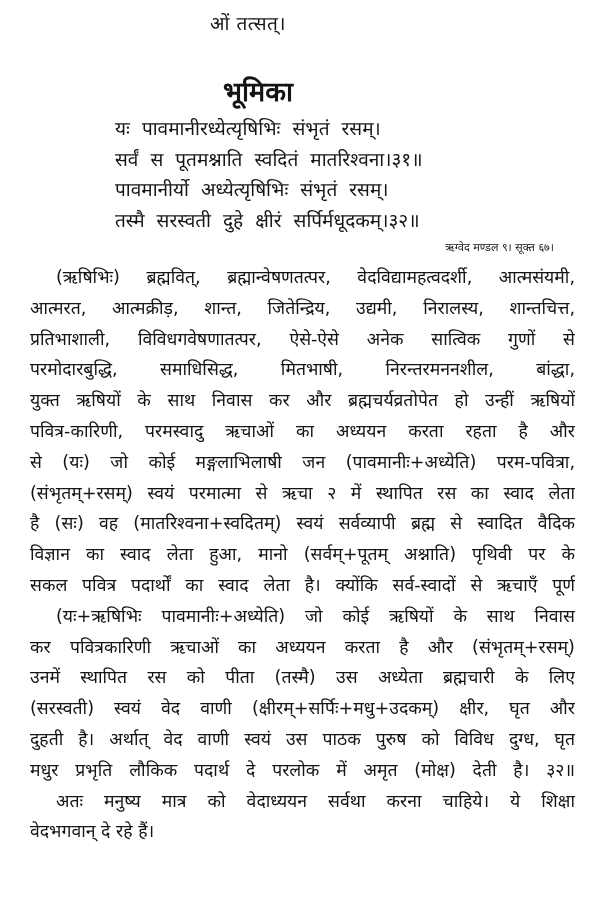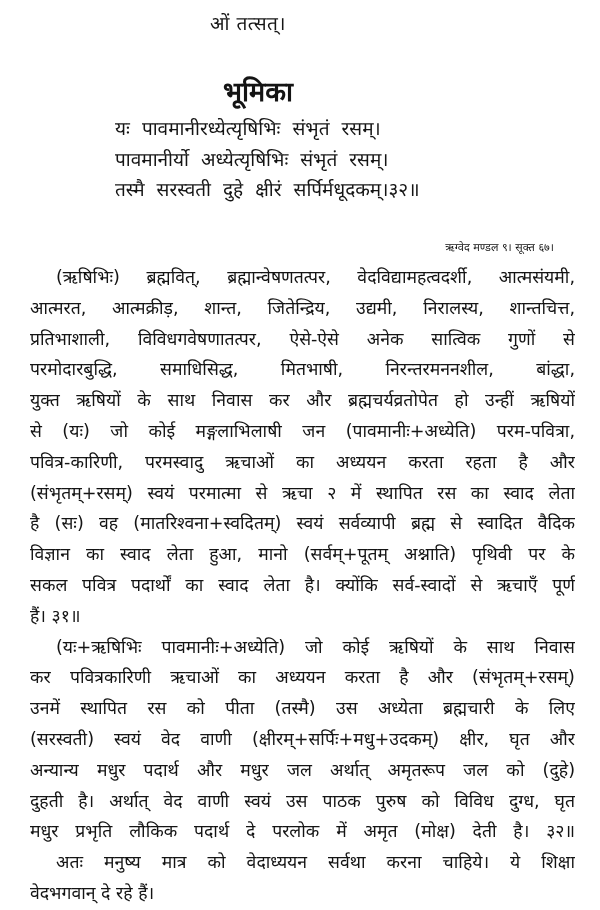--- a/index.html
+++ b/index.html
@@ -87,49 +87,48 @@
 <body>
 
 <div class="page">
 
   <div class="invocation">ओं तत्सत्।</div>
 
   <div class="title">भूमिका</div>
 
   <div class="verses">
     <div class="verse-line">यः पावमानीरध्येत्यृषिभिः संभृतं रसम्।</div>
+    <div class="verse-line">सर्वं स पूतमश्नाति स्वदितं मातरिश्वना।३१॥</div>
     <div class="verse-line">पावमानीर्यो अध्येत्यृषिभिः संभृतं रसम्।</div>
     <div class="verse-line">तस्मै सरस्वती दुहे क्षीरं सर्पिर्मधूदकम्।३२॥</div>
   </div>
 
   <div class="citation">ऋग्वेद मण्डल ९। सूक्त ६७।</div>
 
   <div class="commentary">
 
     <div class="para">
       <span class="line" style="padding-left:26px">(ऋषिभिः) ब्रह्मवित्, ब्रह्मान्वेषणतत्पर, वेदविद्यामहत्वदर्शी, आत्मसंयमी,</span>
       <span class="line">आत्मरत, आत्मक्रीड़, शान्त, जितेन्द्रिय, उद्यमी, निरालस्य, शान्तचित्त,</span>
       <span class="line">प्रतिभाशाली, विविधगवेषणातत्पर, ऐसे-ऐसे अनेक सात्विक गुणों से</span>
       <span class="line">परमोदारबुद्धि, समाधिसिद्ध, मितभाषी, निरन्तरमननशील, बांद्धा,</span>
       <span class="line">युक्त ऋषियों के साथ निवास कर और ब्रह्मचर्यव्रतोपेत हो उन्हीं ऋषियों</span>
+      <span class="line">पवित्र-कारिणी, परमस्वादु ऋचाओं का अध्ययन करता रहता है और</span>
       <span class="line">से (यः) जो कोई मङ्गलाभिलाषी जन (पावमानीः+अध्येति) परम-पवित्रा,</span>
-      <span class="line">पवित्र-कारिणी, परमस्वादु ऋचाओं का अध्ययन करता रहता है और</span>
       <span class="line">(संभृतम्+रसम्) स्वयं परमात्मा से ऋचा २ में स्थापित रस का स्वाद लेता</span>
       <span class="line">है (सः) वह (मातरिश्वना+स्वदितम्) स्वयं सर्वव्यापी ब्रह्म से स्वादित वैदिक</span>
       <span class="line">विज्ञान का स्वाद लेता हुआ, मानो (सर्वम्+पूतम् अश्नाति) पृथिवी पर के</span>
       <span class="line">सकल पवित्र पदार्थों का स्वाद लेता है। क्योंकि सर्व-स्वादों से ऋचाएँ पूर्ण</span>
-      <span class="line last">हैं। ३१॥</span>
     </div>
 
     <div class="para">
       <span class="line" style="padding-left:26px">(यः+ऋषिभिः पावमानीः+अध्येति) जो कोई ऋषियों के साथ निवास</span>
       <span class="line">कर पवित्रकारिणी ऋचाओं का अध्ययन करता है और (संभृतम्+रसम्)</span>
       <span class="line">उनमें स्थापित रस को पीता (तस्मै) उस अध्येता ब्रह्मचारी के लिए</span>
       <span class="line">(सरस्वती) स्वयं वेद वाणी (क्षीरम्+सर्पिः+मधु+उदकम्) क्षीर, घृत और</span>
-      <span class="line">अन्यान्य मधुर पदार्थ और मधुर जल अर्थात् अमृतरूप जल को (दुहे)</span>
       <span class="line">दुहती है। अर्थात् वेद वाणी स्वयं उस पाठक पुरुष को विविध दुग्ध, घृत</span>
       <span class="line">मधुर प्रभृति लौकिक पदार्थ दे परलोक में अमृत (मोक्ष) देती है। ३२॥</span>
     </div>
 
     <div class="para">
       <span class="line" style="padding-left:26px">अतः मनुष्य मात्र को वेदाध्ययन सर्वथा करना चाहिये। ये शिक्षा</span>
       <span class="line last">वेदभगवान् दे रहे हैं।</span>
     </div>
   </div>
 

